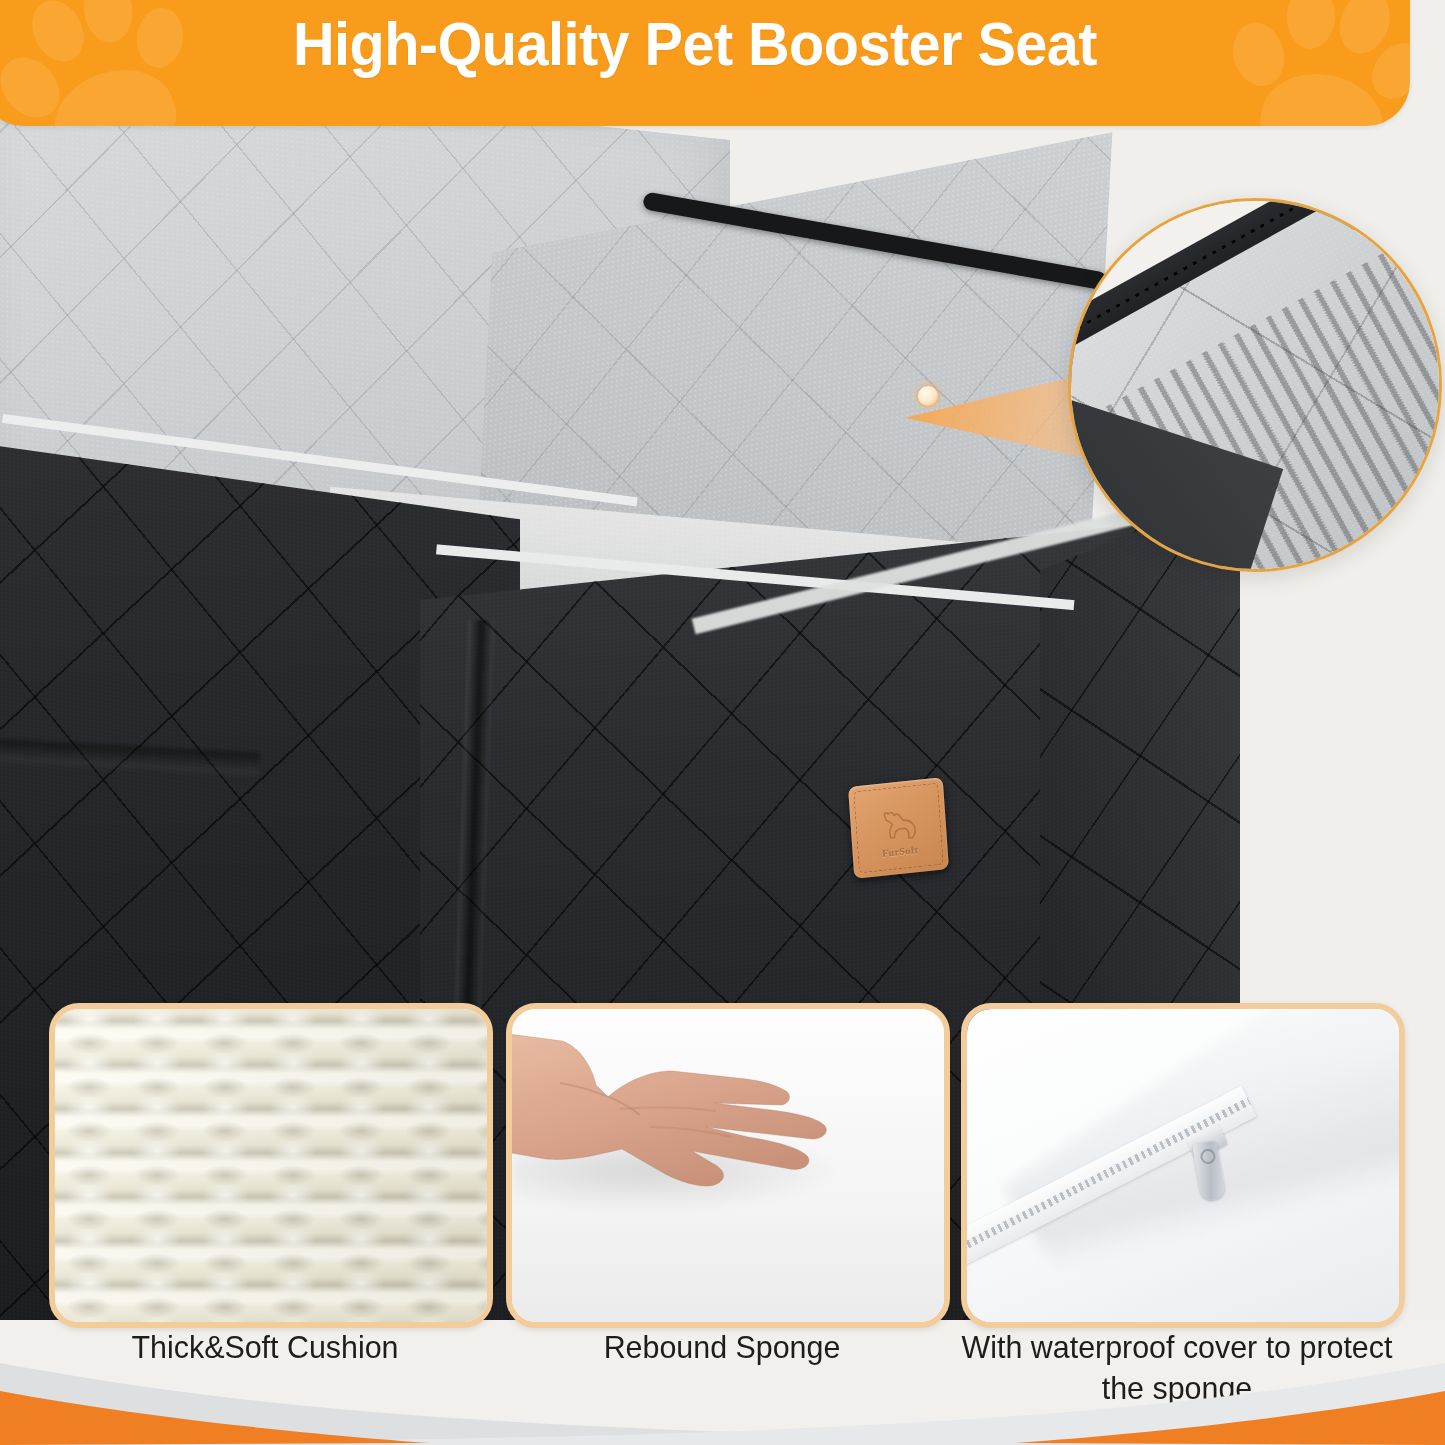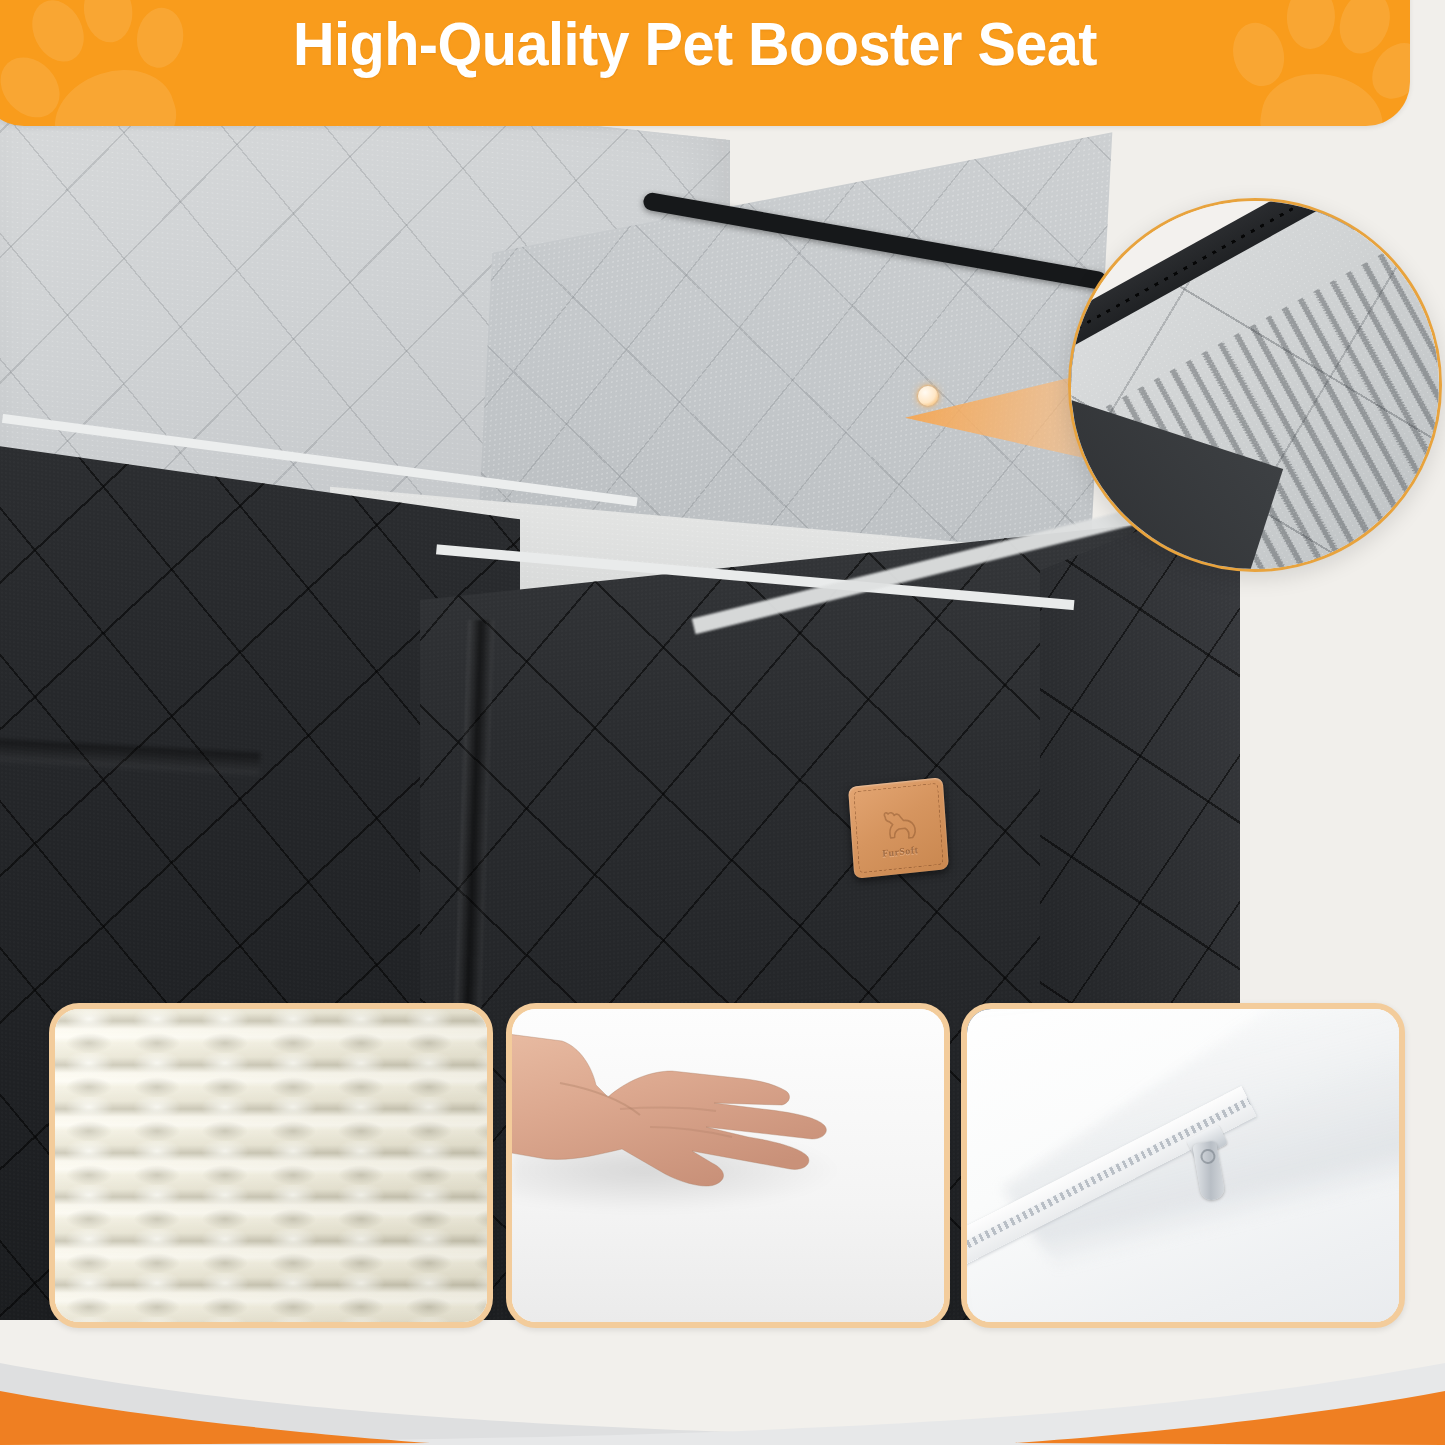--- a/index.html
+++ b/index.html
@@ -458,20 +458,25 @@
       <div class="cover-body"></div>
       <div class="cover-fold"></div>
       <div class="zip-tape"></div>
       <div class="zip-teeth"></div>
       <div class="zip-slider"></div>
       <div class="zip-pull"></div>
     </div>
 
   </div>
 
+  <div class="captions">
+    <div class="caption cap-1">Thick&amp;Soft Cushion</div>
+    <div class="caption cap-2">Rebound Sponge</div>
+    <div class="caption cap-3">With waterproof cover to protect the sponge</div>
+  </div>
 
   <div class="swoosh">
     <svg width="1445" height="90" viewBox="0 0 1445 90">
       <path d="M0 8 C260 56 560 86 1445 88 L1445 90 L0 90 Z" fill="#dedfe0"></path>
       <path d="M1445 8 C1180 56 880 86 0 88 L0 90 L1445 90 Z" fill="#e7e8e9"></path>
       <path d="M0 36 C150 64 320 80 430 88 L0 90 Z" fill="#ef7f22"></path>
       <path d="M1445 36 C1295 64 1125 80 1015 88 L1445 90 Z" fill="#ef7f22"></path>
     </svg>
   </div>
 

